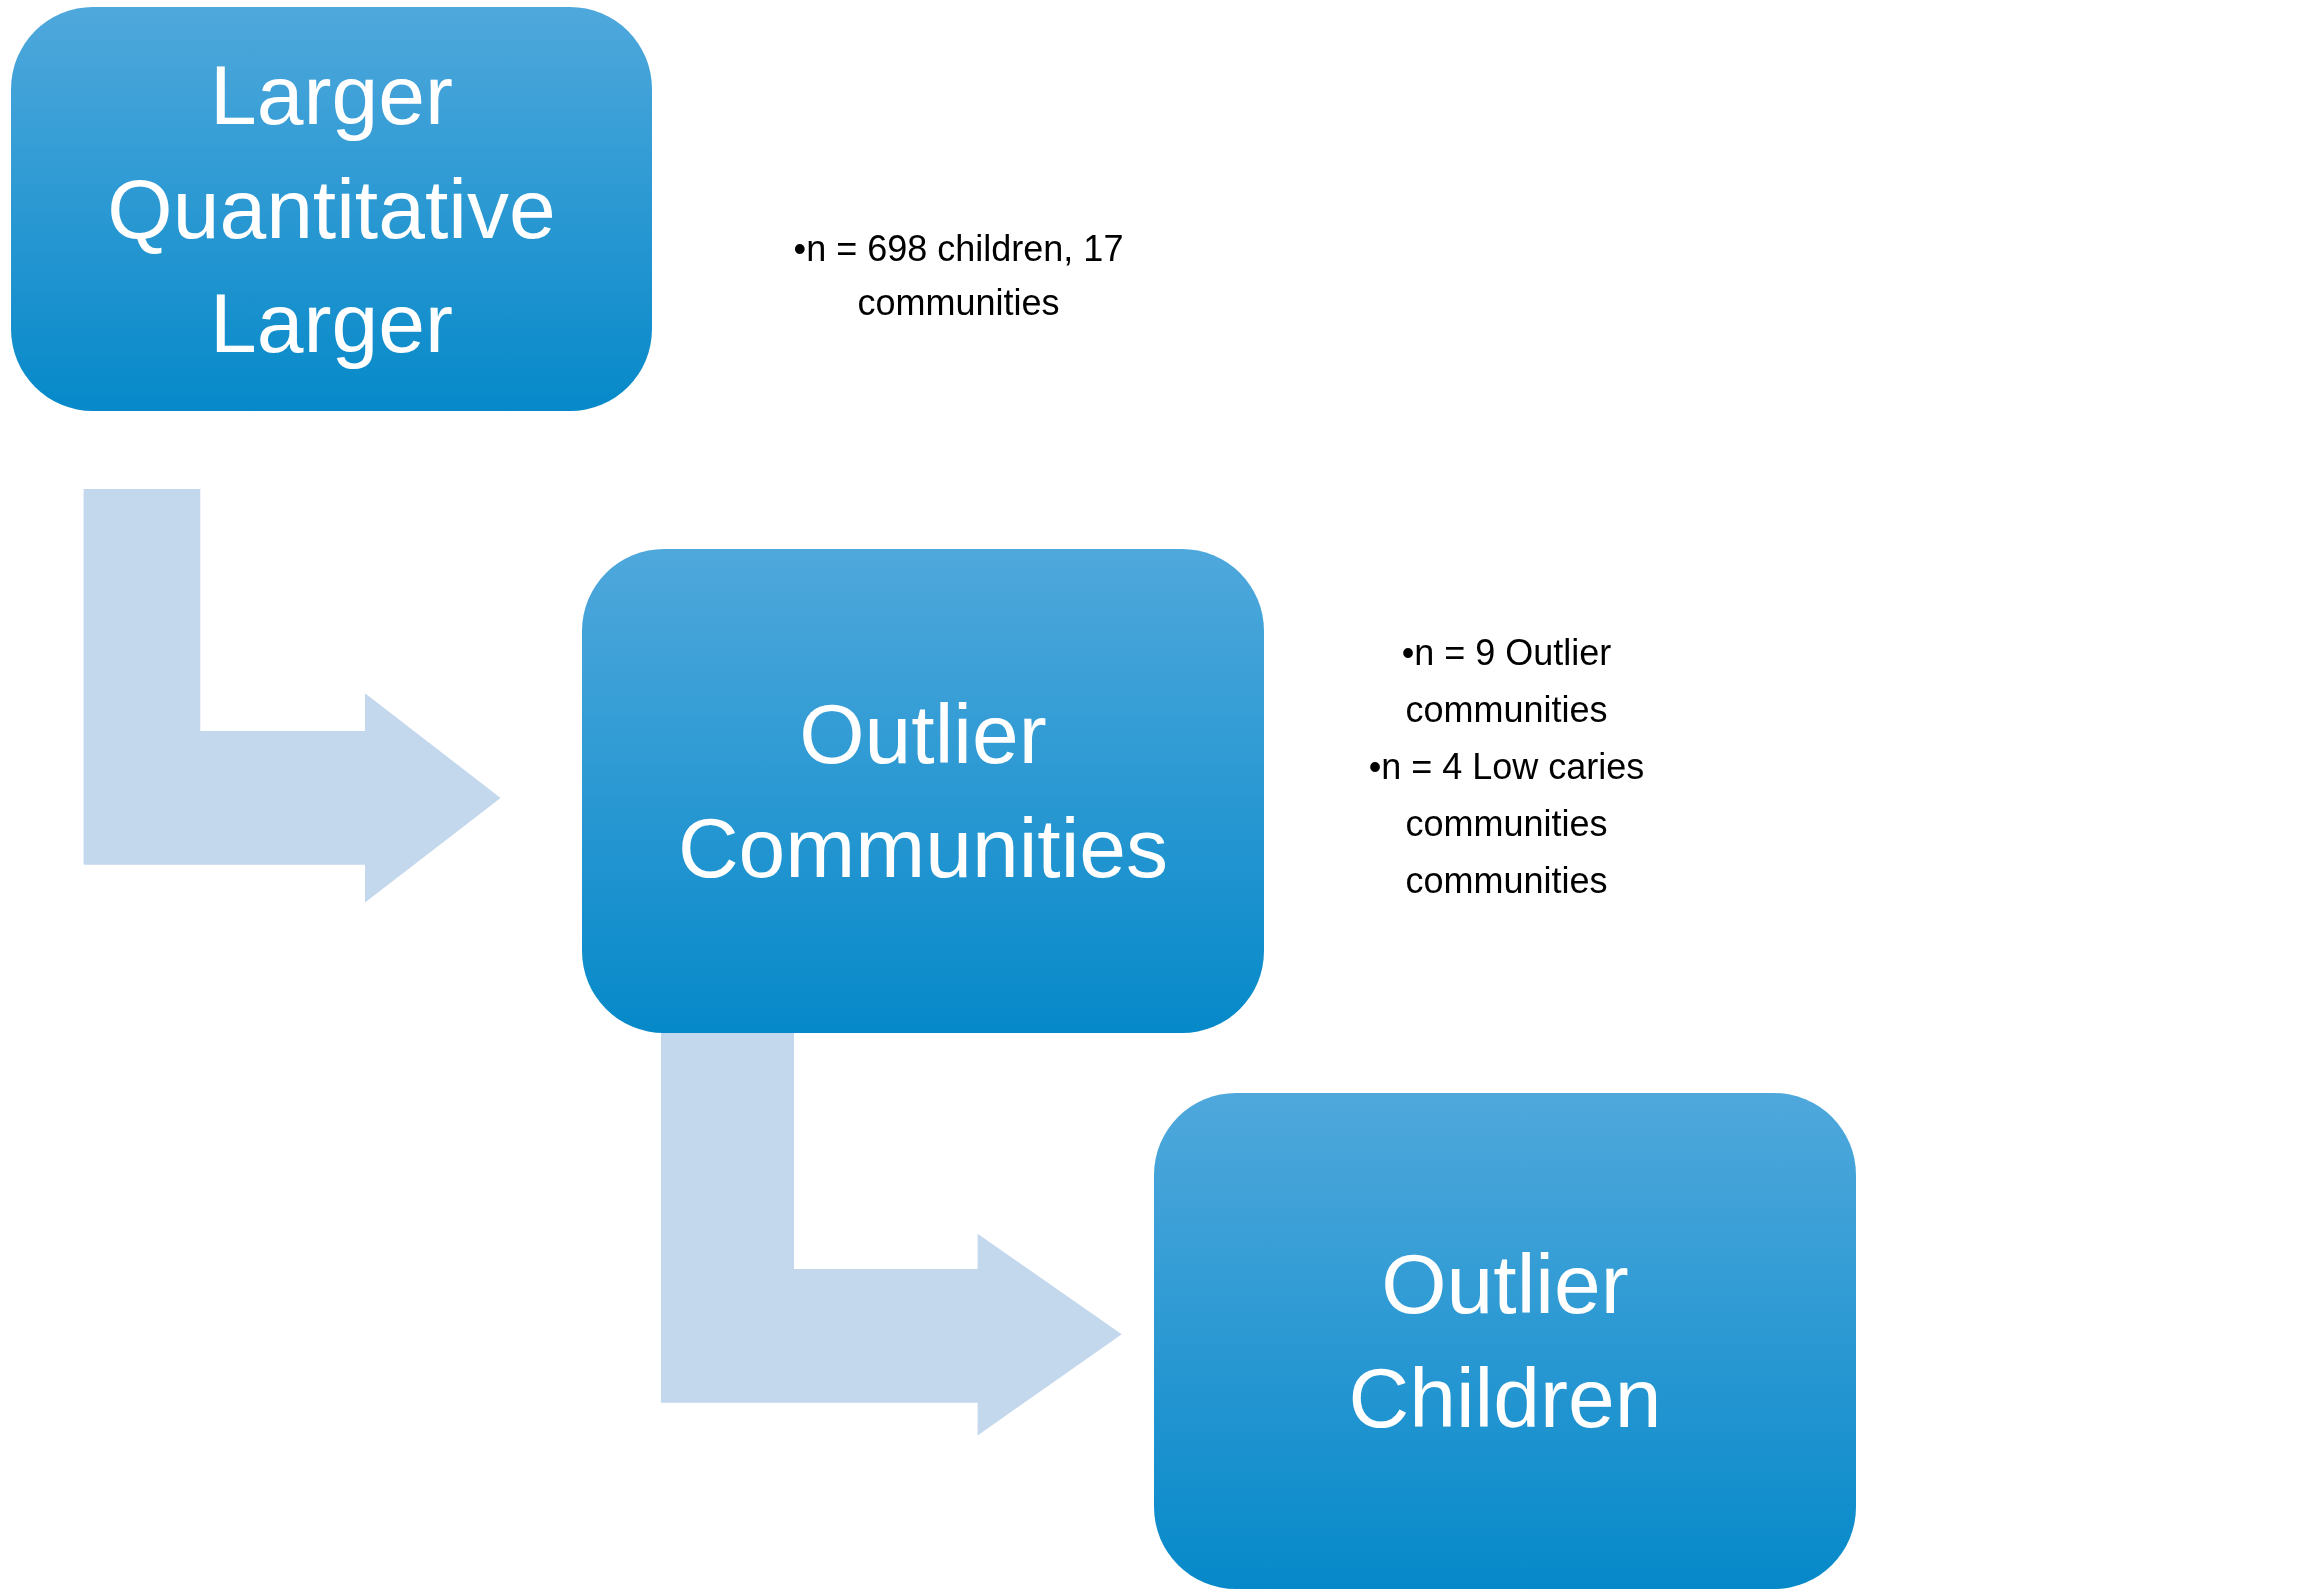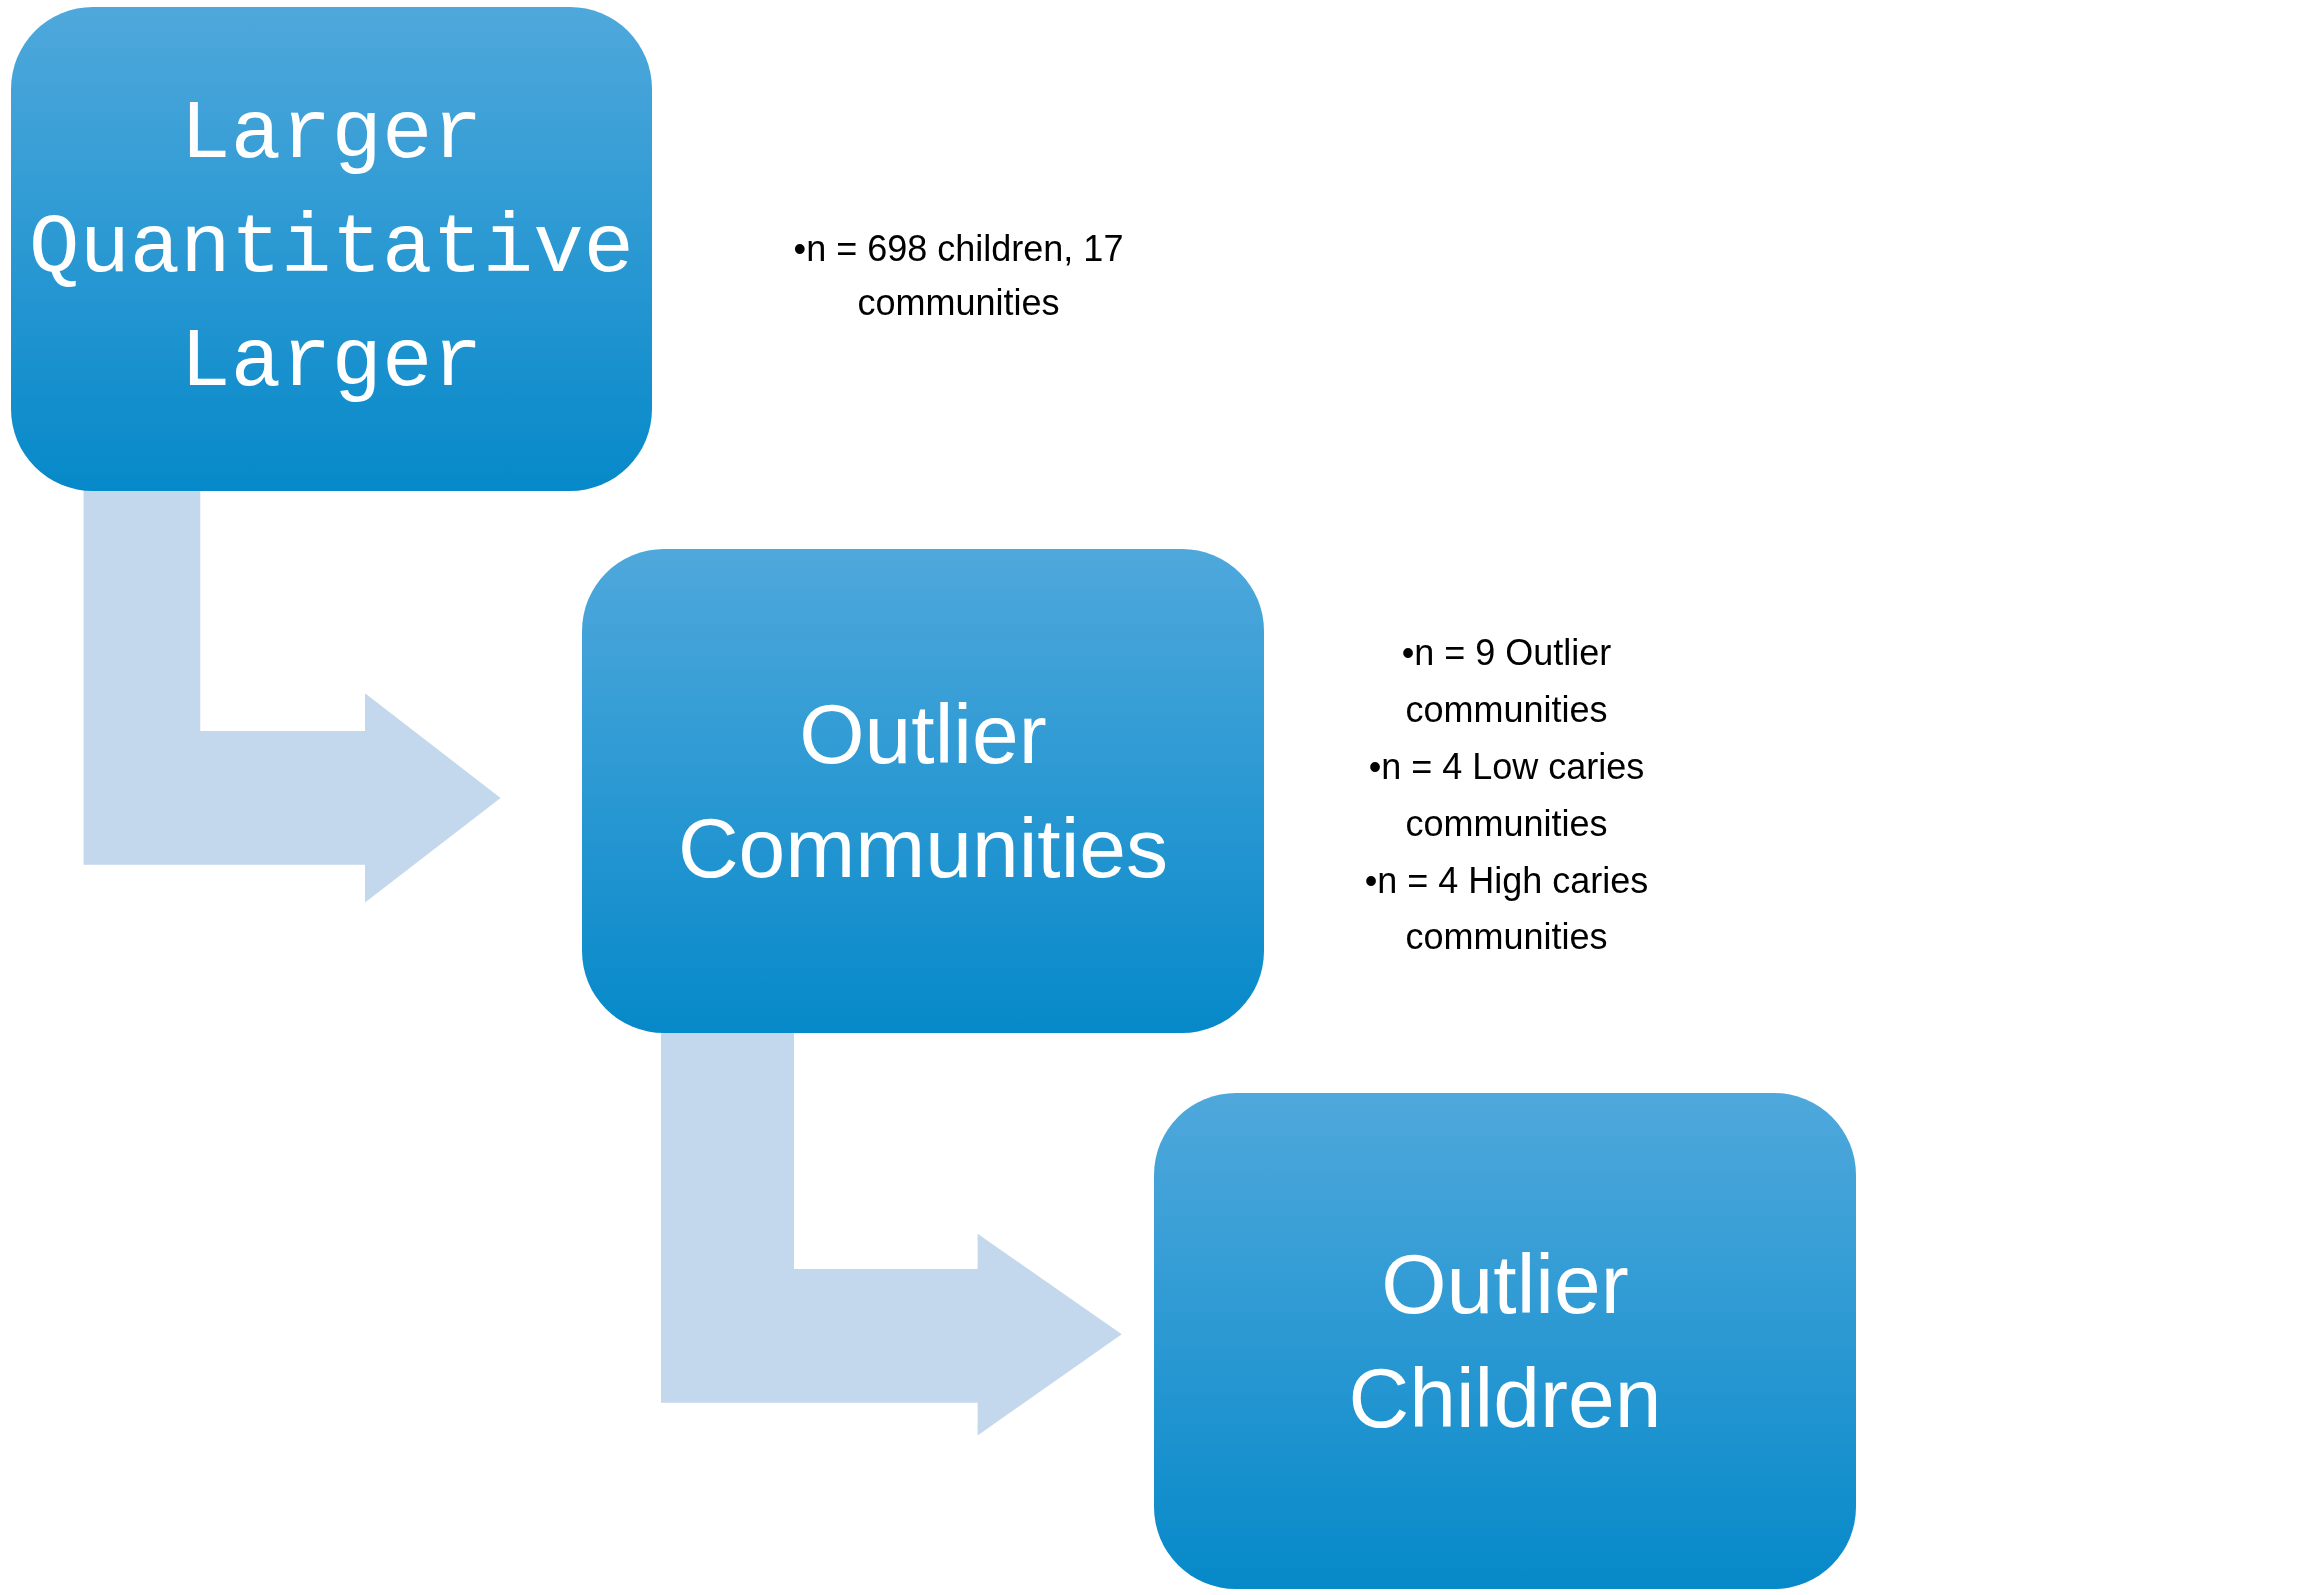--- a/index.html
+++ b/index.html
@@ -23,21 +23,21 @@
     z-index:1;
   }
   #arrow-layer polygon{fill:var(--arrow-fill);}
   .node{
     position:absolute;
     z-index:2;
     border-radius:82px;
     background:linear-gradient(180deg, var(--box-top) 0%, var(--box-bottom) 100%);
     display:flex;align-items:center;justify-content:center;
   }
-  #box-0{left:11px;top:6.9px;width:641px;height:484px;font-family:Liberation Mono, monospace;}
+  #box-0{left:11px;top:6.9px;width:641px;height:404px;}
   #box-1{left:582px;top:549px;width:682px;height:484px;}
   #box-2{left:1154px;top:1093px;width:702px;height:496px;}
   .node-text{
     color:var(--box-text);
     font-size:84px;
     line-height:1.36;
     text-align:center;
     white-space:nowrap;
   }
   .ann{
@@ -86,19 +86,18 @@
   <div class="ann" id="ann-0">
       <div class="aline">•n = 698 children, 17</div>
       <div class="aline">communities</div>
     </div>
 
   <div class="ann" id="ann-1">
       <div class="aline">•n = 9 Outlier</div>
       <div class="aline">communities</div>
       <div class="aline">•n = 4 Low caries</div>
       <div class="aline">communities</div>
-      <div class="aline">•n = 4 High caries</div>
       <div class="aline">communities</div>
     </div>
 
 
 </div>
 
 
 </body></html>

